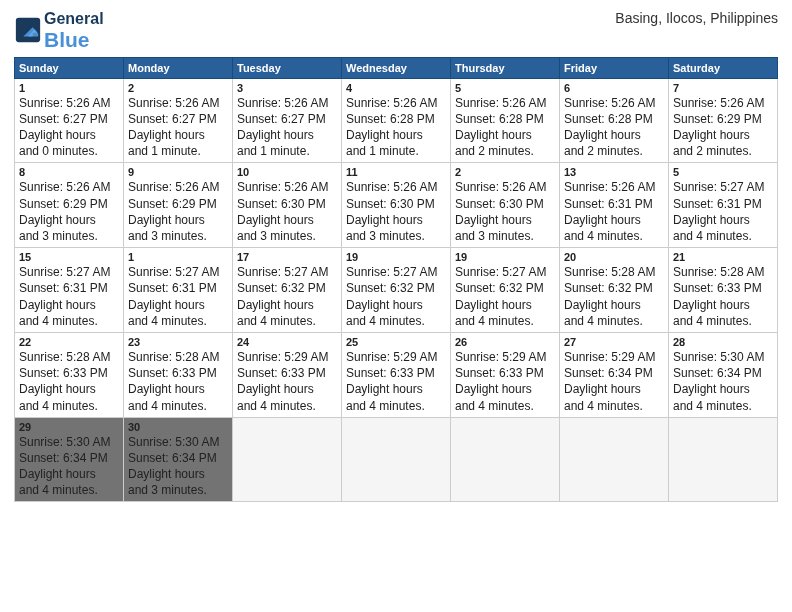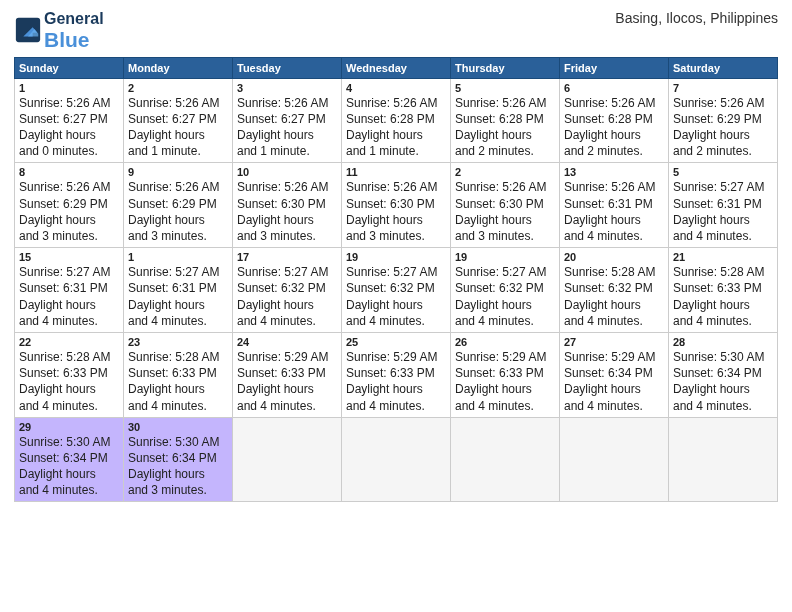--- a/index.html
+++ b/index.html
@@ -61,21 +61,21 @@
     tbody tr td {
       border: 1px solid #ccc;
       vertical-align: top;
       padding: 3px 4px;
       font-size: 9px;
       color: #222;
       height: 78px;
       background: #fff;
     }
     tbody tr:last-child td {
-      background: #c4b5fd;
+      background: #737373;
     }
     .day-num {
       font-size: 11px;
       font-weight: bold;
       display: block;
       margin-bottom: 1px;
     }
     .cell-text {
       font-size: 12px;
       line-height: 1.35;

